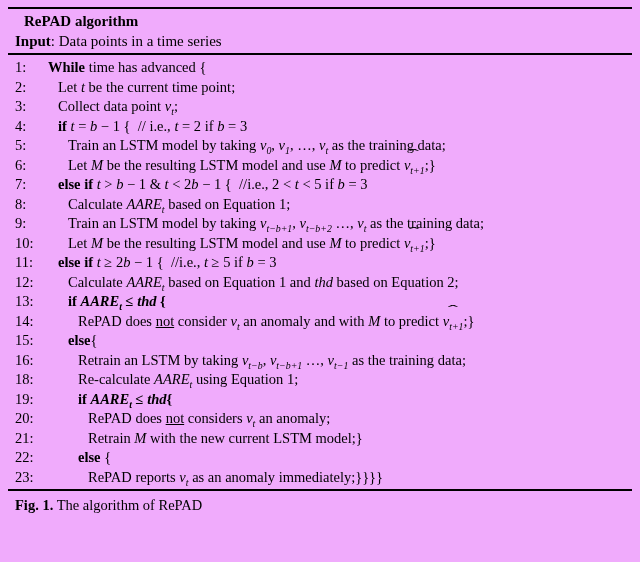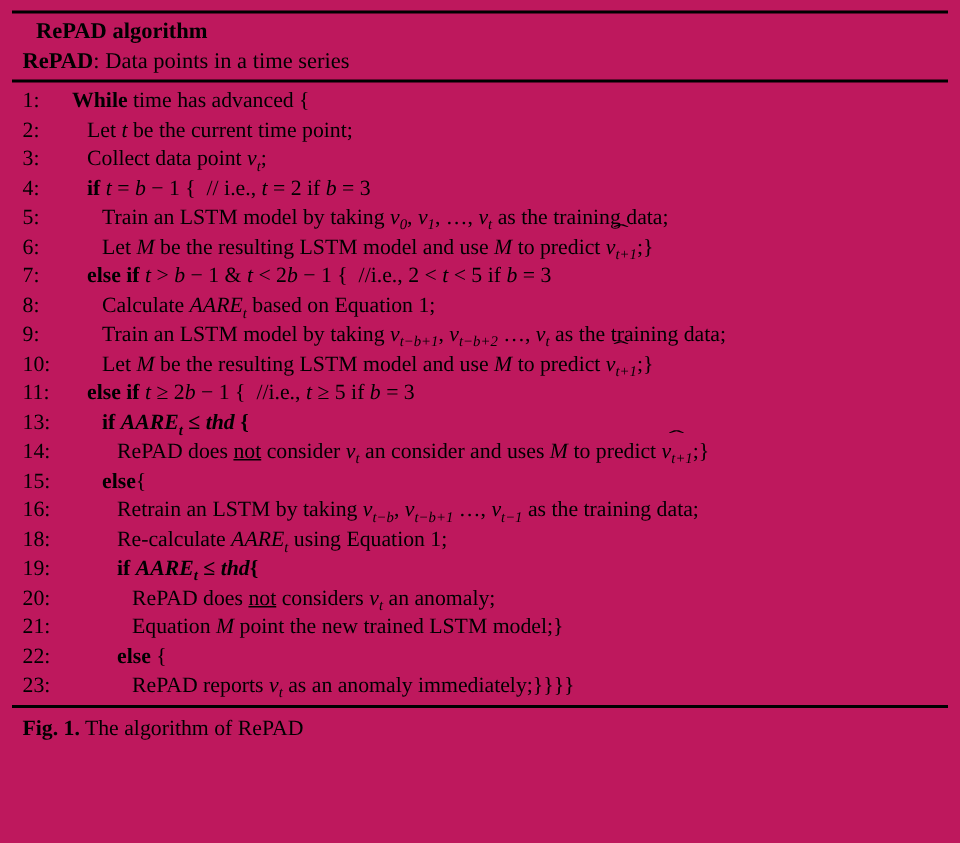--- a/index.html
+++ b/index.html
@@ -1,17 +1,17 @@
 <!DOCTYPE html>
 <html><head>
 <meta charset="utf-8">
 <style>
   html,body{margin:0;padding:0;background:#ffffff;}
   .page{
-    width:640px;height:562px;background:#be185d;color:#000;
+    width:640px;height:562px;background:#f0abfc;color:#000;
     font-family:"Liberation Serif", serif;
     position:relative;overflow:hidden;box-sizing:border-box;
     padding-top:7px;
   }
   .rule{border-top:2px solid #000;margin:0 8px;height:0;}
   .header{padding:2px 8px 2px 15px;}
   .h-row{height:20px;line-height:20px;font-size:15px;white-space:pre;}
   .title-row{padding-left:9px;}
   .algo-lines{padding:3px 4px 0 15px;}
   .algo-line{height:19.5px;line-height:19.5px;font-size:14.5px;white-space:pre;display:flex;}
@@ -41,45 +41,46 @@
   .caption{padding:5px 8px 0 15px;font-size:14.5px;line-height:19px;white-space:pre;}
 </style>
 </head>
 <body>
 
 <div class="page">
   <div class="rule rule-top"></div>
 
   <div class="header">
     <div class="h-row title-row"><span class="s-b">RePAD algorithm</span></div>
-    <div class="h-row"><span class="s-b">RePAD</span><span>: Data points in a time series</span></div>
+    <div class="h-row"><span class="s-b">Input</span><span>: Data points in a time series</span></div>
   </div>
 
   <div class="rule rule-mid"></div>
 
   <div class="algo-lines">
       <div class="algo-line"><span class="line-num">1:</span><span class="line-content ind-0"><span class="s-b">While </span><span>time has advanced {</span></span></div>
       <div class="algo-line"><span class="line-num">2:</span><span class="line-content ind-1"><span>Let </span><span class="s-i">t</span><span> be the current time point;</span></span></div>
       <div class="algo-line"><span class="line-num">3:</span><span class="line-content ind-1"><span>Collect data point </span><span class="s-i">v<sub>t</sub></span><span>;</span></span></div>
       <div class="algo-line"><span class="line-num">4:</span><span class="line-content ind-1"><span class="s-b">if </span><span class="s-i">t</span><span> = </span><span class="s-i">b</span><span> − 1 {  // i.e., </span><span class="s-i">t</span><span> = 2 if </span><span class="s-i">b</span><span> = 3</span></span></div>
       <div class="algo-line"><span class="line-num">5:</span><span class="line-content ind-2"><span>Train an LSTM model by taking </span><span class="s-i">v<sub>0</sub></span><span>, </span><span class="s-i">v<sub>1</sub></span><span>, …, </span><span class="s-i">v<sub>t</sub></span><span> as the training data;</span></span></div>
       <div class="algo-line"><span class="line-num">6:</span><span class="line-content ind-2"><span>Let </span><span class="s-i">M</span><span> be the resulting LSTM model and use </span><span class="s-i">M</span><span> to predict </span><span class="s-i s-hat">v<sub>t+1</sub></span><span>;}</span></span></div>
       <div class="algo-line"><span class="line-num">7:</span><span class="line-content ind-1"><span class="s-b">else if </span><span class="s-i">t</span><span> &gt; </span><span class="s-i">b</span><span> − 1 &amp; </span><span class="s-i">t</span><span> &lt; 2</span><span class="s-i">b</span><span> − 1 {  //i.e., 2 &lt; </span><span class="s-i">t</span><span> &lt; 5 if </span><span class="s-i">b</span><span> = 3</span></span></div>
       <div class="algo-line"><span class="line-num">8:</span><span class="line-content ind-2"><span>Calculate </span><span class="s-i">AARE<sub>t</sub></span><span> based on Equation 1;</span></span></div>
       <div class="algo-line"><span class="line-num">9:</span><span class="line-content ind-2"><span>Train an LSTM model by taking </span><span class="s-i">v<sub>t−b+1</sub></span><span>, </span><span class="s-i">v<sub>t−b+2</sub></span><span> …, </span><span class="s-i">v<sub>t</sub></span><span> as the training data;</span></span></div>
       <div class="algo-line"><span class="line-num">10:</span><span class="line-content ind-2"><span>Let </span><span class="s-i">M</span><span> be the resulting LSTM model and use </span><span class="s-i">M</span><span> to predict </span><span class="s-i s-hat">v<sub>t+1</sub></span><span>;}</span></span></div>
       <div class="algo-line"><span class="line-num">11:</span><span class="line-content ind-1"><span class="s-b">else if </span><span class="s-i">t</span><span> ≥ 2</span><span class="s-i">b</span><span> − 1 {  //i.e., </span><span class="s-i">t</span><span> ≥ 5 if </span><span class="s-i">b</span><span> = 3</span></span></div>
+      <div class="algo-line"><span class="line-num">12:</span><span class="line-content ind-2"><span>Calculate </span><span class="s-i">AARE<sub>t</sub></span><span> based on Equation 1 and </span><span class="s-i">thd</span><span> based on Equation 2;</span></span></div>
       <div class="algo-line"><span class="line-num">13:</span><span class="line-content ind-2"><span class="s-b">if </span><span class="s-b s-i">AARE<sub>t</sub></span><span class="s-b"> ≤ </span><span class="s-b s-i">thd</span><span class="s-b"> {</span></span></div>
-      <div class="algo-line"><span class="line-num">14:</span><span class="line-content ind-3"><span>RePAD does </span><span class="s-u">not</span><span> consider </span><span class="s-i">v<sub>t</sub></span><span> an consider and uses </span><span class="s-i">M</span><span> to predict </span><span class="s-i s-hat">v<sub>t+1</sub></span><span>;}</span></span></div>
+      <div class="algo-line"><span class="line-num">14:</span><span class="line-content ind-3"><span>RePAD does </span><span class="s-u">not</span><span> consider </span><span class="s-i">v<sub>t</sub></span><span> an anomaly and with </span><span class="s-i">M</span><span> to predict </span><span class="s-i s-hat">v<sub>t+1</sub></span><span>;}</span></span></div>
       <div class="algo-line"><span class="line-num">15:</span><span class="line-content ind-2"><span class="s-b">else</span><span>{</span></span></div>
       <div class="algo-line"><span class="line-num">16:</span><span class="line-content ind-3"><span>Retrain an LSTM by taking </span><span class="s-i">v<sub>t−b</sub></span><span>, </span><span class="s-i">v<sub>t−b+1</sub></span><span> …, </span><span class="s-i">v<sub>t−1</sub></span><span> as the training data;</span></span></div>
       <div class="algo-line"><span class="line-num">18:</span><span class="line-content ind-3"><span>Re-calculate </span><span class="s-i">AARE<sub>t</sub></span><span> using Equation 1;</span></span></div>
       <div class="algo-line"><span class="line-num">19:</span><span class="line-content ind-3"><span class="s-b">if </span><span class="s-b s-i">AARE<sub>t</sub></span><span class="s-b"> ≤ </span><span class="s-b s-i">thd</span><span class="s-b">{</span></span></div>
       <div class="algo-line"><span class="line-num">20:</span><span class="line-content ind-4"><span>RePAD does </span><span class="s-u">not</span><span> considers </span><span class="s-i">v<sub>t</sub></span><span> an anomaly;</span></span></div>
-      <div class="algo-line"><span class="line-num">21:</span><span class="line-content ind-4"><span>Equation </span><span class="s-i">M</span><span> point the new trained LSTM model;}</span></span></div>
+      <div class="algo-line"><span class="line-num">21:</span><span class="line-content ind-4"><span>Retrain </span><span class="s-i">M</span><span> with the new current LSTM model;}</span></span></div>
       <div class="algo-line"><span class="line-num">22:</span><span class="line-content ind-3"><span class="s-b">else </span><span>{</span></span></div>
       <div class="algo-line"><span class="line-num">23:</span><span class="line-content ind-4"><span>RePAD reports </span><span class="s-i">v<sub>t</sub></span><span> as an anomaly immediately;}}}}</span></span></div>
     </div>
 
   <div class="rule rule-bottom"></div>
 
   <div class="caption"><span class="s-b">Fig. 1.</span><span> The algorithm of RePAD</span></div>
 </div>
 
 </body></html>

